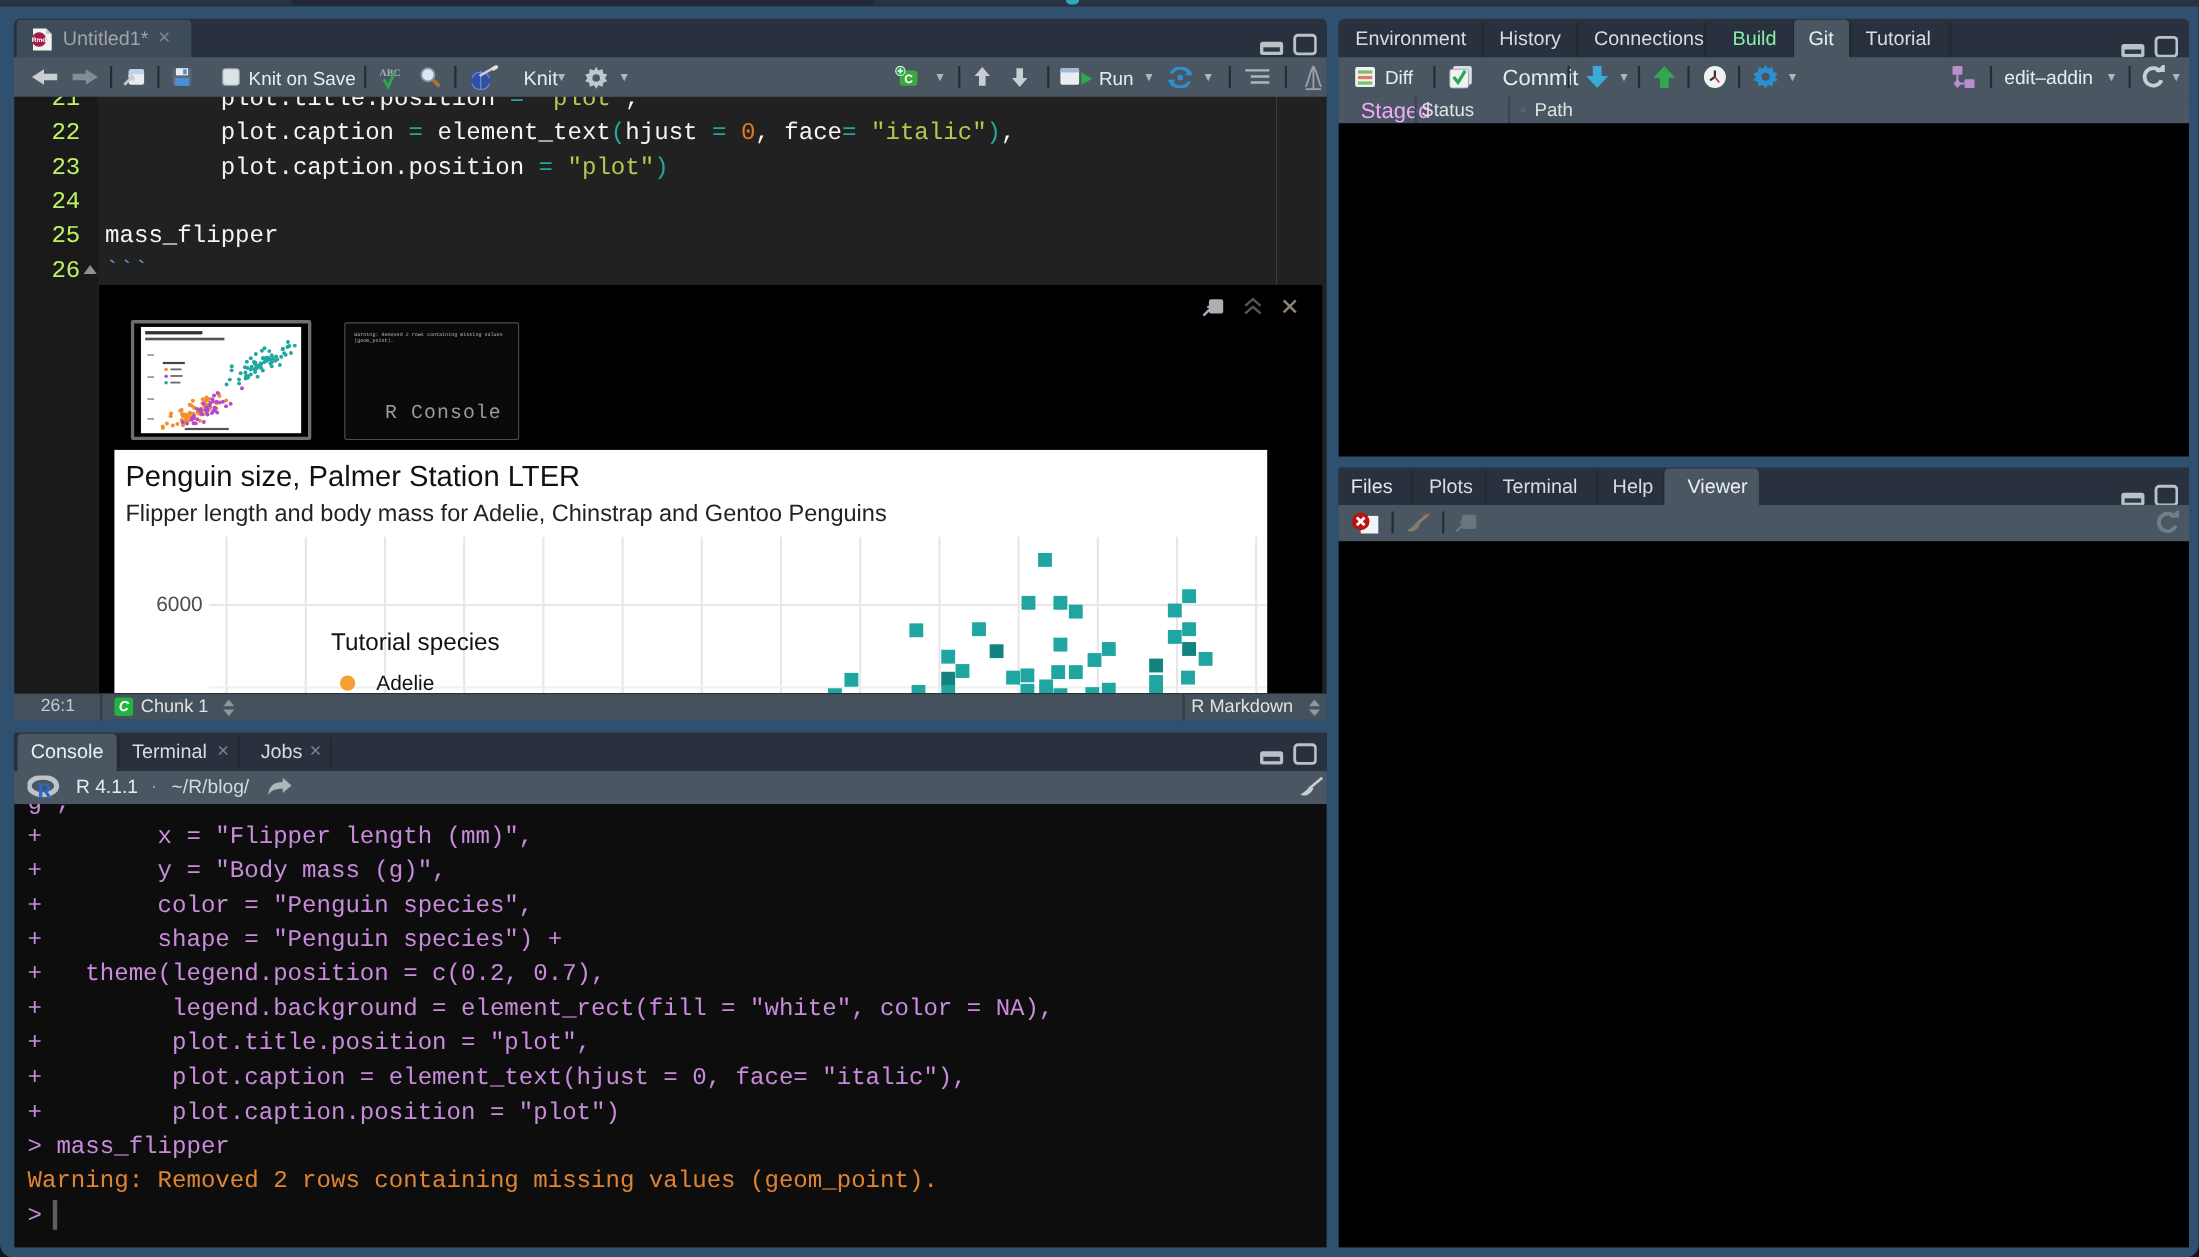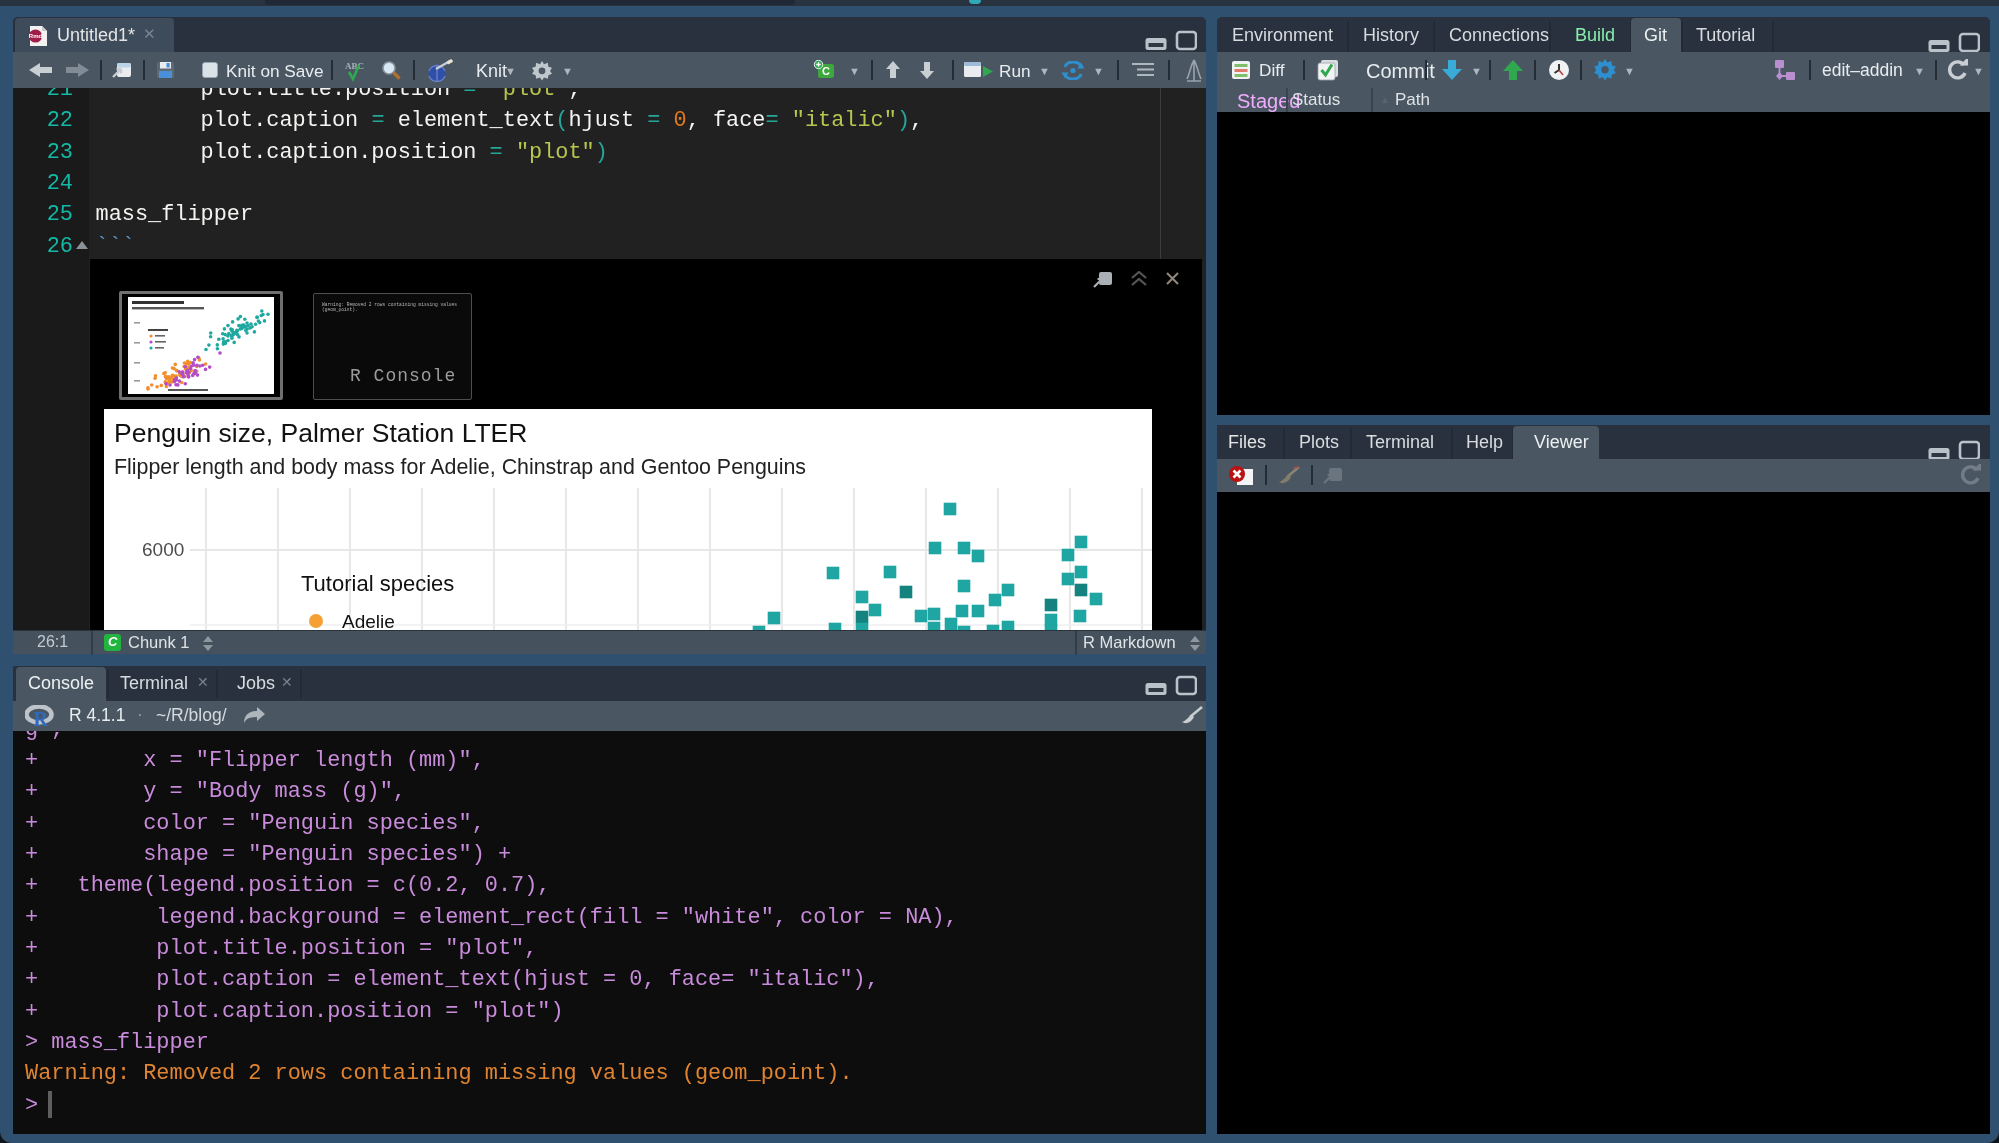--- a/index.html
+++ b/index.html
@@ -29,21 +29,21 @@
   <div class="abs" style="left:969px;top:0;width:12px;height:4px;background:#2FA8B8;border-radius:0 0 5px 5px;"></div>
 
   <div class="tabstrip" style="left:13px;top:17px;width:1193px;height:35px;border-radius:5px 5px 0 0;"></div>
   <div id="ed-tab1" class="abs" style="left:15px;top:18px;width:159px;height:35px;background:#3D4B5A;border-radius:4px 4px 0 0;">
     <svg class="abs" style="left:11px;top:7px;" width="24" height="22" viewBox="0 0 24 22">
       <path d="M4 1 L16 1 L21 6 L21 21 L4 21 Z" fill="#F2F2F0"></path>
       <path d="M16 1 L16 6 L21 6 Z" fill="#C8C8C6"></path>
       <circle cx="9.5" cy="11" r="6.6" fill="#A21C4A"></circle>
       <text x="9.5" y="13.4" font-size="6" fill="#fff" text-anchor="middle" font-weight="bold" font-family="Liberation Sans">Rmd</text>
     </svg>
-    <span class="abs" style="left:42px;top:7px;color:#e5e5e5;font-size:18px;text-align:right;">Untitled1*</span>
+    <span class="abs" style="left:42px;top:7px;color:#a3a3a3;font-size:18px;text-align:right;">Untitled1*</span>
     <span class="abs" style="left:128px;top:7px;color:#7C8690;font-size:15px;">✕</span>
   </div>
   <div class="toolbar" style="left:13px;top:52px;width:1193px;height:36px;">
 
     <svg class="abs" style="left:15px;top:9px;" width="62" height="18" viewBox="0 0 62 18">
       <path d="M12 2 L12 6 L24 6 L24 12 L12 12 L12 16 L1 9 Z" fill="#C9CED2"></path>
       <path d="M50 2 L50 6 L38 6 L38 12 L50 12 L50 16 L61 9 Z" fill="#818C96"></path>
     </svg>
     <div class="sep" style="left:87px;top:8px;height:20px;"></div>
     <svg class="abs" style="left:99px;top:9px;" width="20" height="18" viewBox="0 0 20 18">
@@ -124,21 +124,21 @@
 
   <svg class="abs" style="left:1145px;top:30px;" width="52" height="21" viewBox="0 0 52 21">
     <rect x="0.5" y="8" width="21" height="12" rx="2.5" fill="#B9C2C9"></rect>
     <rect x="3.5" y="13" width="15" height="4" fill="#2E3944"></rect>
     <rect x="32" y="2" width="19" height="17" rx="3" fill="none" stroke="#B9C2C9" stroke-width="2.6"></rect>
   </svg>
 
   <div class="abs" style="left:13px;top:88px;width:1193px;height:542px;background:#212121;overflow:hidden;" id="codearea">
     <div class="abs" style="left:0;top:0;width:76px;height:542px;background:#1A1A1A;"></div>
     <div class="abs" style="left:1147px;top:0;width:1px;height:542px;background:#3A3D41;"></div>
-    <pre class="abs" style="left:0px;top:-14px;width:60px;text-align:right;font-size:21.9px;line-height:31.33px;color:#14b8a6;padding-left:28px;">21
+    <pre class="abs" style="left:0px;top:-14px;width:60px;text-align:right;font-size:21.9px;line-height:31.33px;color:#bef264;padding-left:28px;">21
 22
 23
 24
 25
 26</pre>
     <div class="abs" style="left:63px;top:153px;width:0;height:0;border-left:6px solid transparent;border-right:6px solid transparent;border-bottom:8px solid #8A9199;"></div>
     <pre class="abs" style="left:82.5px;top:-14px;font-size:21.9px;line-height:31.33px;color:#F4F4F2;"><span>        plot.title.position <i class="op">=</i> <i class="str">"plot"</i>,
         plot.caption <i class="op">=</i> element_text<i class="op">(</i>hjust <i class="op">=</i> <i class="num">0</i>, face<i class="op">=</i> <i class="str">"italic"</i><i class="op">)</i>,
         plot.caption.position <i class="op">=</i> <i class="str">"plot"</i><i class="op">)</i>
 

